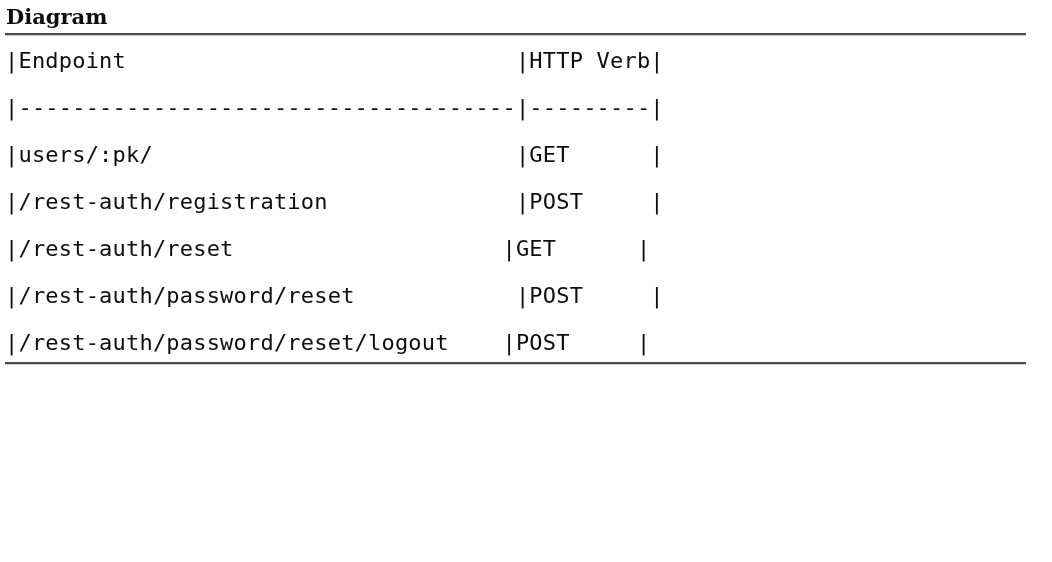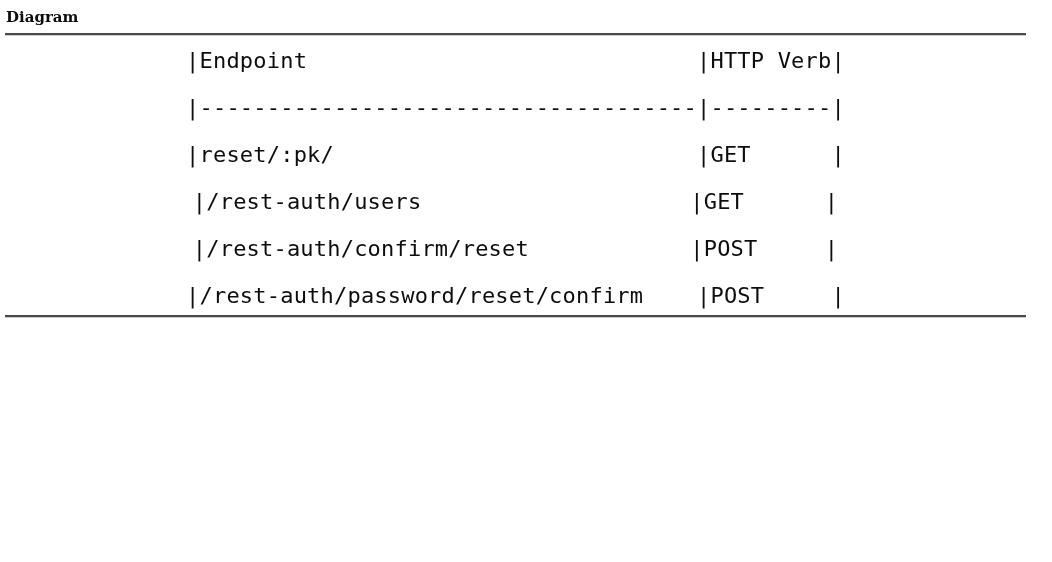--- a/index.html
+++ b/index.html
@@ -12,59 +12,59 @@
   }
   .page {
     position: relative;
     margin-left: 5px;
     width: 1021px;
     color: #0d0d0d;
   }
   .heading {
     font-family: "DejaVu Serif", "Liberation Serif", serif;
     font-weight: bold;
-    font-size: 15px;
+    font-size: 21px;
     line-height: 22px;
     padding-top: 6px;
     padding-left: 1px;
     color: #0d0d0d;
   }
   .rule {
     height: 0;
     border: 0;
     border-top: 2px solid #4a4a4a;
     box-shadow: 0 1px 0 rgba(160,160,160,0.55);
     margin: 0;
   }
   .rule-top { margin-top: 5px; }
   .rule-bottom { margin-top: -4px; }
   .ascii-table {
     padding-top: 2px;
     font-family: "DejaVu Sans Mono", "Liberation Mono", monospace;
     font-size: 22px;
     color: #0d0d0d;
-    text-align: center;
   }
   .ascii-row {
     height: 47px;
     line-height: 47px;
     white-space: pre;
     letter-spacing: 0.2px;
   }
 </style>
 </head>
 <body style="background: rgb(255, 255, 255);">
 
 <div class="page" style="color: rgb(13, 13, 13);">
   <div class="heading">Diagram</div>
   <div class="rule rule-top" style="border-top-color: rgb(74, 74, 74);"></div>
 
   <div class="ascii-table" id="ascii-table">
       <div class="ascii-row">|Endpoint                             |HTTP Verb|</div>
       <div class="ascii-row">|-------------------------------------|---------|</div>
-      <div class="ascii-row">|reset/:pk/                           |GET      |</div>
-      <div class="ascii-row">|/rest-auth/users                    |GET      |</div>
-      <div class="ascii-row">|/rest-auth/confirm/reset            |POST     |</div>
-      <div class="ascii-row">|/rest-auth/password/reset/confirm    |POST     |</div>
+      <div class="ascii-row">|users/:pk/                           |GET      |</div>
+      <div class="ascii-row">|/rest-auth/registration              |POST     |</div>
+      <div class="ascii-row">|/rest-auth/reset                    |GET      |</div>
+      <div class="ascii-row">|/rest-auth/password/reset            |POST     |</div>
+      <div class="ascii-row">|/rest-auth/password/reset/logout    |POST     |</div>
     </div>
 
   <div class="rule rule-bottom" style="border-top-color: rgb(74, 74, 74);"></div>
 </div>
 
 </body></html>

